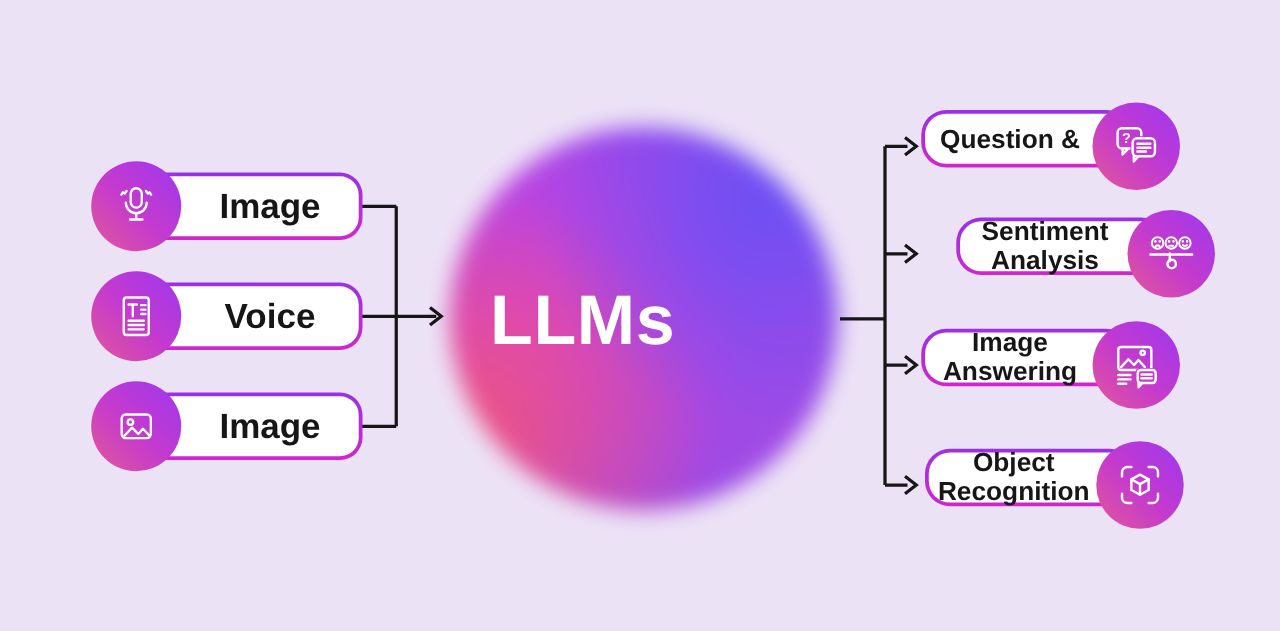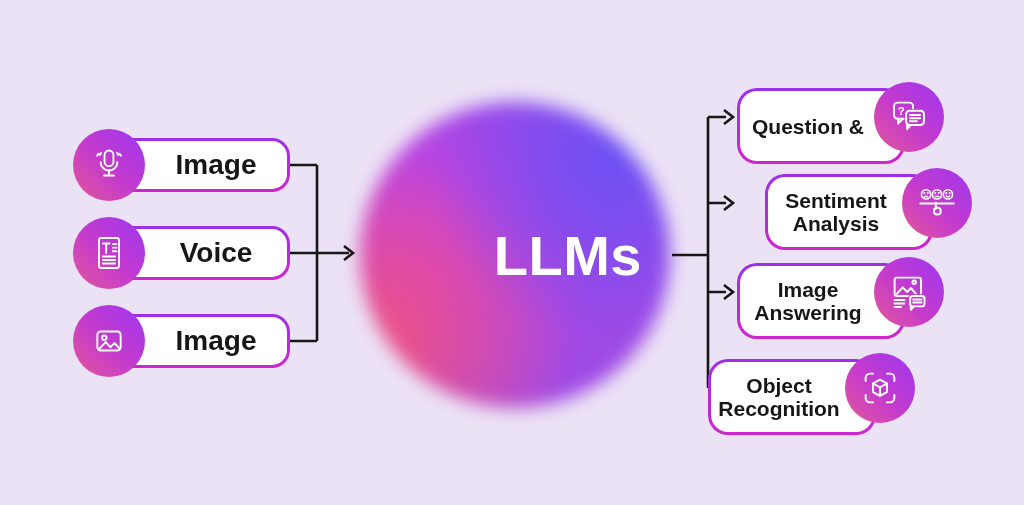--- a/index.html
+++ b/index.html
@@ -24,21 +24,21 @@
       radial-gradient(circle at 2% 82%, rgba(242,85,118,.95) 0%, rgba(242,85,118,0) 52%),
       radial-gradient(circle at 18% 55%, rgba(220,64,208,.85) 0%, rgba(220,64,208,0) 60%),
       linear-gradient(135deg,#ab45e8 0%,#9c4be4 100%);
     filter:blur(9px);
     z-index:1;
   }
   .center-label{
     position:absolute;
     left:392px;top:226px;
     width:250px;
-    text-align:right;
+    text-align:left;
     font-size:56px;line-height:60px;
     font-weight:700;
     letter-spacing:.5px;
     color:#ffffff;
     z-index:4;
   }
   
   svg.connectors{
     position:absolute;left:0;top:0;z-index:2;
   }
@@ -55,21 +55,21 @@
   .pill-inner{
     width:100%;height:100%;
     background:#ffffff;
     border-radius:15px;
     display:flex;align-items:center;justify-content:center;
     box-sizing:border-box;
     color:#161616;
   }
   .node.input .pill{left:27px;top:9px;width:190px;height:54px;}
   .node.input .pill-inner{padding-left:42px;font-size:28px;font-weight:600;}
-  .node.output .pill{left:0;top:7px;width:168px;height:76px;border-radius:20px;}
+  .node.output .pill{left:0;top:7px;width:168px;height:46px;border-radius:20px;}
   .node.output .pill-inner{
     padding-right:26px;border-radius:17px;
     font-size:21px;line-height:23px;font-weight:600;
     flex-direction:column;text-align:center;
   }
   .icon-circle{
     position:absolute;
     width:72px;height:72px;
     border-radius:50%;
     background:linear-gradient(225deg,#a338ea 8%,#c43ace 52%,#e0559e 96%);
@@ -78,21 +78,21 @@
   .node.input .icon-circle{left:0;top:0;}
   .node.output .icon-circle{left:137px;top:1px;width:70px;height:70px;}
   .ic{stroke:#ffffff;stroke-width:1.7;fill:none;stroke-linecap:round;stroke-linejoin:round;}
   
   #in-0{left:73px;top:129px;width:217px;height:72px;}
   #in-1{left:73px;top:217px;width:217px;height:72px;}
   #in-2{left:73px;top:305px;width:217px;height:72px;}
   #out-0{left:737px;top:81px;width:210px;height:72px;}
   #out-1{left:737px;top:167px;width:210px;height:72px;margin-left:28px;}
   #out-2{left:737px;top:256px;width:210px;height:72px;}
-  #out-3{left:708px;top:352px;width:210px;height:72px;}
+  #out-3{left:740px;top:352px;width:210px;height:72px;}
 </style>
 </head>
 <body>
 
 <div class="canvas">
 
   <div class="big-circle"></div>
   <div class="center-label">LLMs</div>
 
   <svg class="connectors" width="1024" height="505" viewBox="0 0 1024 505">

